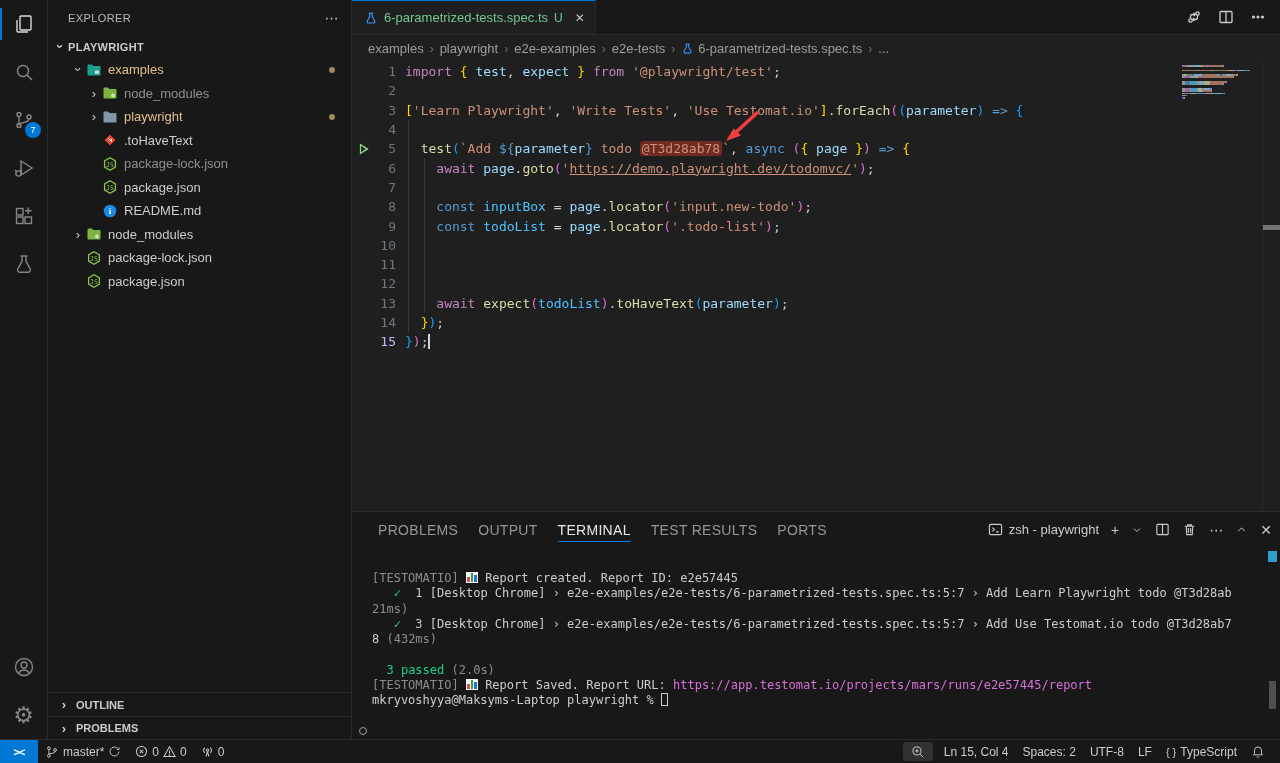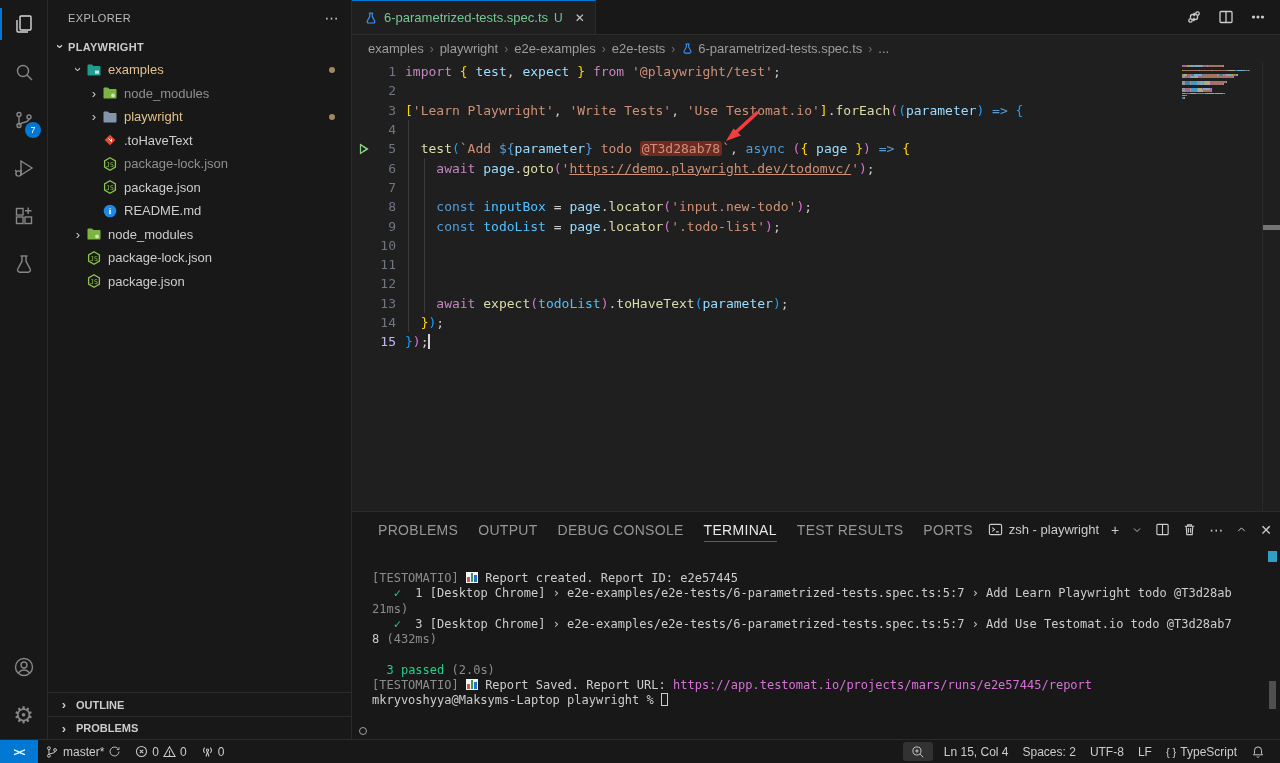--- a/index.html
+++ b/index.html
@@ -461,21 +461,20 @@
           <line x1="48" y1="8" x2="24" y2="30" stroke="#f43d3d" stroke-width="3.6"></line>
           <polygon points="16,37 31,31.5 23.5,24.5" fill="#f43d3d"></polygon>
         </svg>
       </div>
 
       <div class="panel">
         <div class="panel-header">
           <div id="panel-tabs" style="display:flex;height:100%">
               <div class="ptab">PROBLEMS</div>
               <div class="ptab">OUTPUT</div>
-              <div class="ptab">DEBUG CONSOLE</div>
               <div class="ptab active">TERMINAL</div>
               <div class="ptab">TEST RESULTS</div>
               <div class="ptab">PORTS</div>
             </div>
           <div class="panel-right">
             <span class="pterm-title">
               <svg width="15" height="15" viewBox="0 0 16 16">
                   <rect x="1.5" y="2.5" width="13" height="11" rx="1.5"></rect>
                   <path d="M4.5 6l2.5 2-2.5 2M8.5 10.5h3"></path>
                 </svg>

